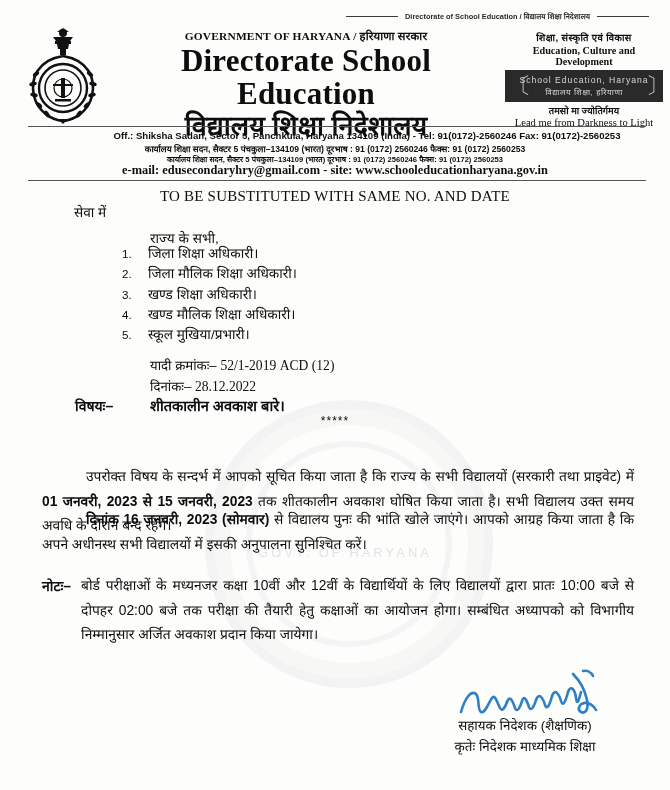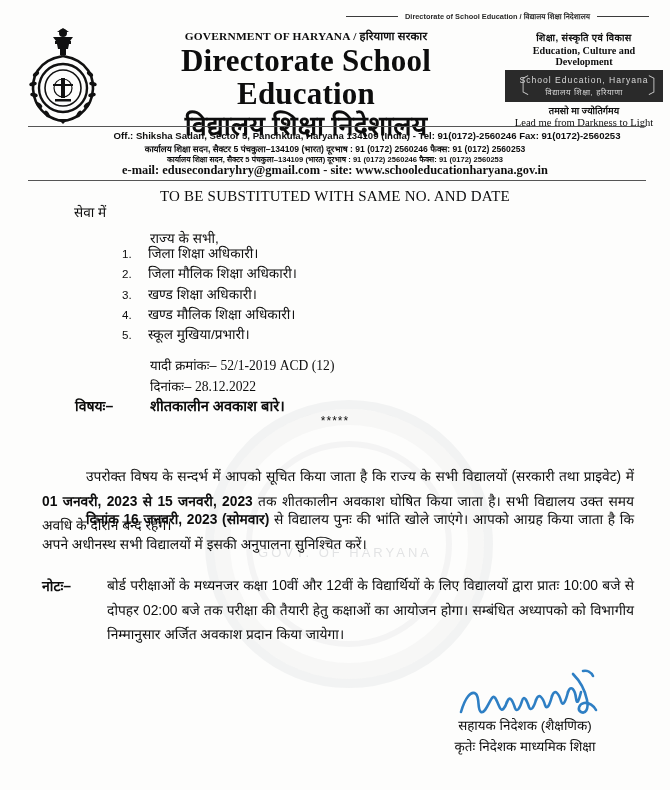--- a/index.html
+++ b/index.html
@@ -343,21 +343,20 @@
     white-space: nowrap;
     padding-right: 10px;
     line-height: 24.5px;
   }
   .note-body {
     font-family: "Liberation Sans", sans-serif;
     font-size: 13.8px;
     line-height: 24.5px;
     text-align: justify;
     flex: 1;
-    margin-left: 26px;
   }
 
   
   .sig-ink {
     position: absolute;
     left: 455px; top: 668px;
     width: 160px; height: 58px;
     z-index: 4;
   }
   .sig-block {

